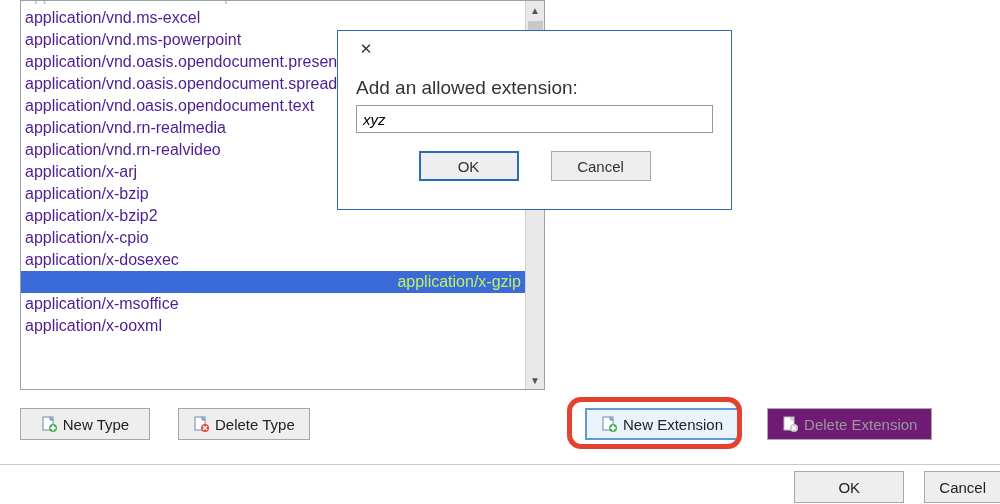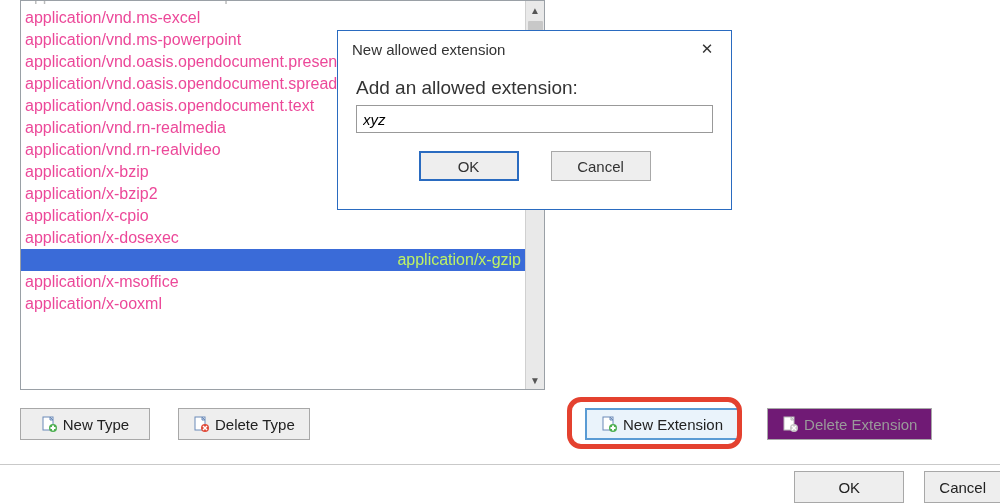--- a/index.html
+++ b/index.html
@@ -40,21 +40,21 @@
     flex: 1;
     overflow: hidden;
   }
   .item {
     height: 22px;
     line-height: 22px;
     padding: 0 4px;
     white-space: nowrap;
     overflow: hidden;
     font-size: 16px;
-    color: #ec4899;
+    color: #4c1d95;
     cursor: default;
   }
   .item.cutoff { color: #777; }
   .item.selected {
     background: #3a6bd8;
     color: #bef264;
     text-align: right;
   }
   .vscroll {
     width: 19px;
@@ -223,20 +223,21 @@
     <div class="list-inner">
       <div class="items" id="mime-items">
           <div class="item cutoff" style="margin-top: -16px; color: rgb(187, 187, 187);">application/vnd.ms-cab-compressed</div>
           <div class="item">application/vnd.ms-excel</div>
           <div class="item">application/vnd.ms-powerpoint</div>
           <div class="item">application/vnd.oasis.opendocument.presen</div>
           <div class="item">application/vnd.oasis.opendocument.spread</div>
           <div class="item">application/vnd.oasis.opendocument.text</div>
           <div class="item">application/vnd.rn-realmedia</div>
           <div class="item">application/vnd.rn-realvideo</div>
+          <div class="item">application/x-arj</div>
           <div class="item">application/x-bzip</div>
           <div class="item">application/x-bzip2</div>
           <div class="item">application/x-cpio</div>
           <div class="item">application/x-dosexec</div>
           <div class="item selected">application/x-gzip</div>
           <div class="item">application/x-msoffice</div>
           <div class="item">application/x-ooxml</div>
         </div>
       <div class="vscroll">
         <div class="arrow up">▲</div>
@@ -299,21 +300,20 @@
       <span>Delete Extension</span>
     </div>
   </div>
 
   <div class="highlight-ring" style="left:552px; top:397px; width:175px; height:52px;"></div>
 
 </div>
 
 <div class="dialog">
   <div class="dialog-title">
-    <span class="title-text">New allowed extension</span>
     <div class="dialog-close">
       <span>✕</span>
     </div>
   </div>
   <div class="dialog-body">
     <div class="label">Add an allowed extension:</div>
     <input type="text" value="xyz" style="">
     <div class="dialog-actions">
       <div class="dlg-btn primary">
         <span>OK</span>

